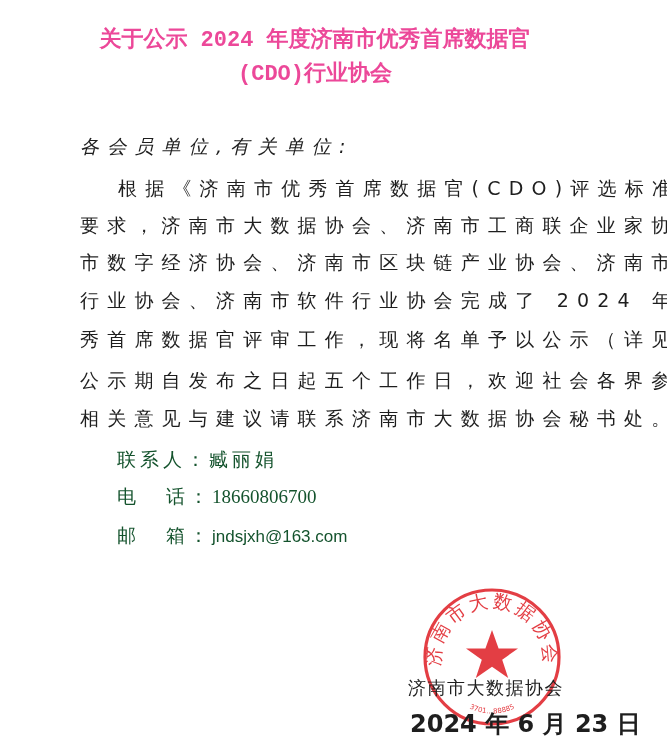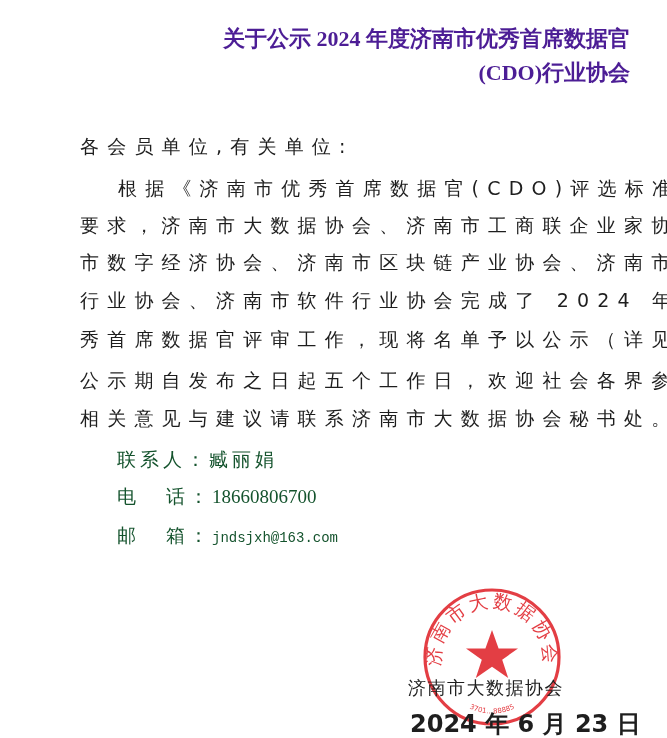--- a/index.html
+++ b/index.html
@@ -12,26 +12,26 @@
       height: 738px;
       position: relative;
       overflow: hidden;
       font-family: "DejaVu Serif", "Liberation Serif", serif;
       color: #1c1c1c;
     }
     .title {
       position: absolute;
       left: 0;
       width: 630px;
-      text-align: right;
-      font-family: Liberation Serif, serif;
+      text-align: center;
+      font-family: Liberation Mono, monospace;
       font-weight: bold;
       font-size: 22px;
       letter-spacing: 0px;
-      color: #4c1d95;
+      color: #ec4899;
       white-space: nowrap;
     }
     .title.l1 { top: 24px; }
     .title.l2 { top: 58px; }
 
     .line {
       position: absolute;
       left: 80px;
       font-family: "DejaVu Sans", "Liberation Sans", sans-serif;
       font-size: 19px;
@@ -43,21 +43,21 @@
 
     .contact {
       position: absolute;
       left: 117px;
       font-family: "DejaVu Sans", "Liberation Sans", sans-serif;
       font-size: 19px;
       color: #14532d;
       white-space: nowrap;
     }
     .contact .lbl { letter-spacing: 4px; }
-    .contact .val-mono { font-family: Liberation Mono, monospace; font-size: 14px; }
+    .contact .val-mono { font-family: Liberation Sans, sans-serif; font-size: 17px; }
     .contact .gap { display: inline-block; width: 26px; }
 
     .seal {
       position: absolute;
       left: 421px;
       top: 586px;
       width: 142px;
       height: 142px;
     }
     .signature {
@@ -84,21 +84,21 @@
     }
   </style>
 </head>
 <body>
 
 <div>
 
   <div class="title l1">关于公示 2024 年度济南市优秀首席数据官</div>
   <div class="title l2">(CDO)行业协会</div>
 
-  <div class="line" style="top:134px;">各会员单位,有关单位:</div>
+  <div class="line" style="top:134px;font-style:italic;">各会员单位,有关单位:</div>
 
   <div class="line indent" style="top:176px;">根据《济南市优秀首席数据官(CDO)评选标准》的相关</div>
   <div class="line" style="top:213px;">要求，济南市大数据协会、济南市工商联企业家协会、济南</div>
   <div class="line" style="top:250px;">市数字经济协会、济南市区块链产业协会、济南市零售连锁</div>
   <div class="line" style="top:288px;">行业协会、济南市软件行业协会完成了 2024 年度济南市优</div>
   <div class="line" style="top:327px;">秀首席数据官评审工作，现将名单予以公示（详见附件）。</div>
   <div class="line" style="top:368px;">公示期自发布之日起五个工作日，欢迎社会各界参与监督，</div>
   <div class="line" style="top:406px;">相关意见与建议请联系济南市大数据协会秘书处。</div>
 
   <div class="contact" style="top:447px;">

